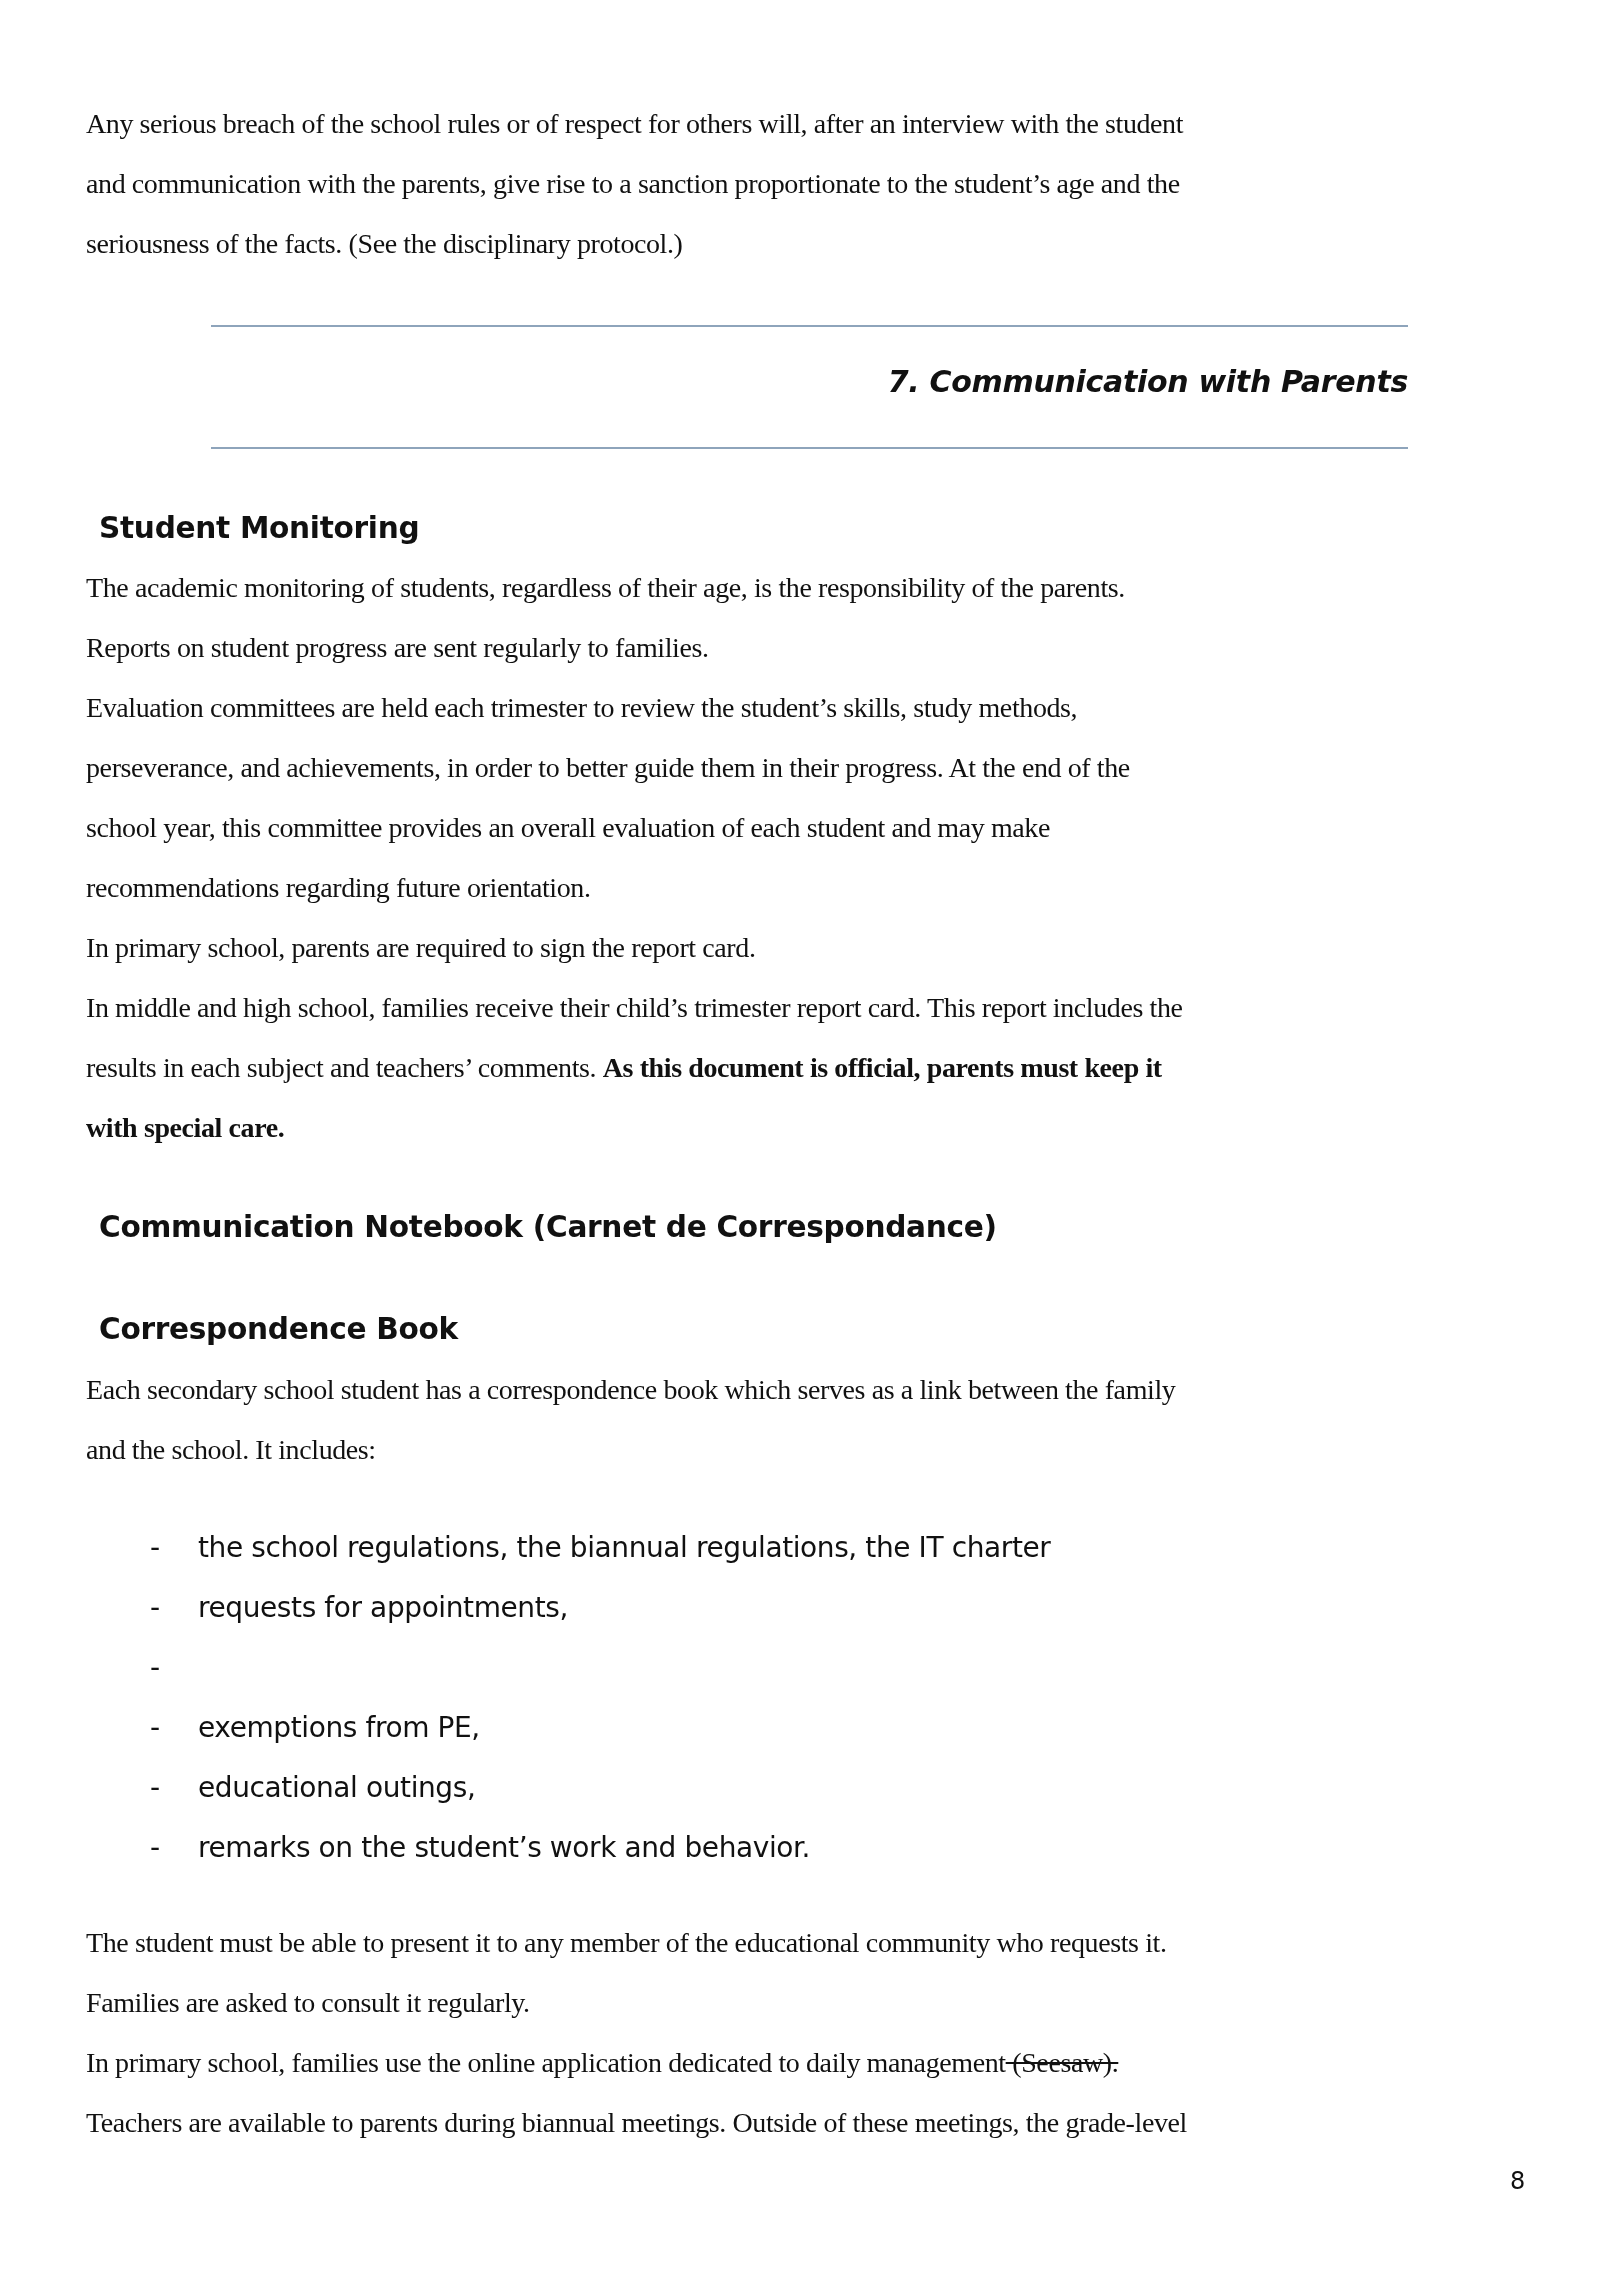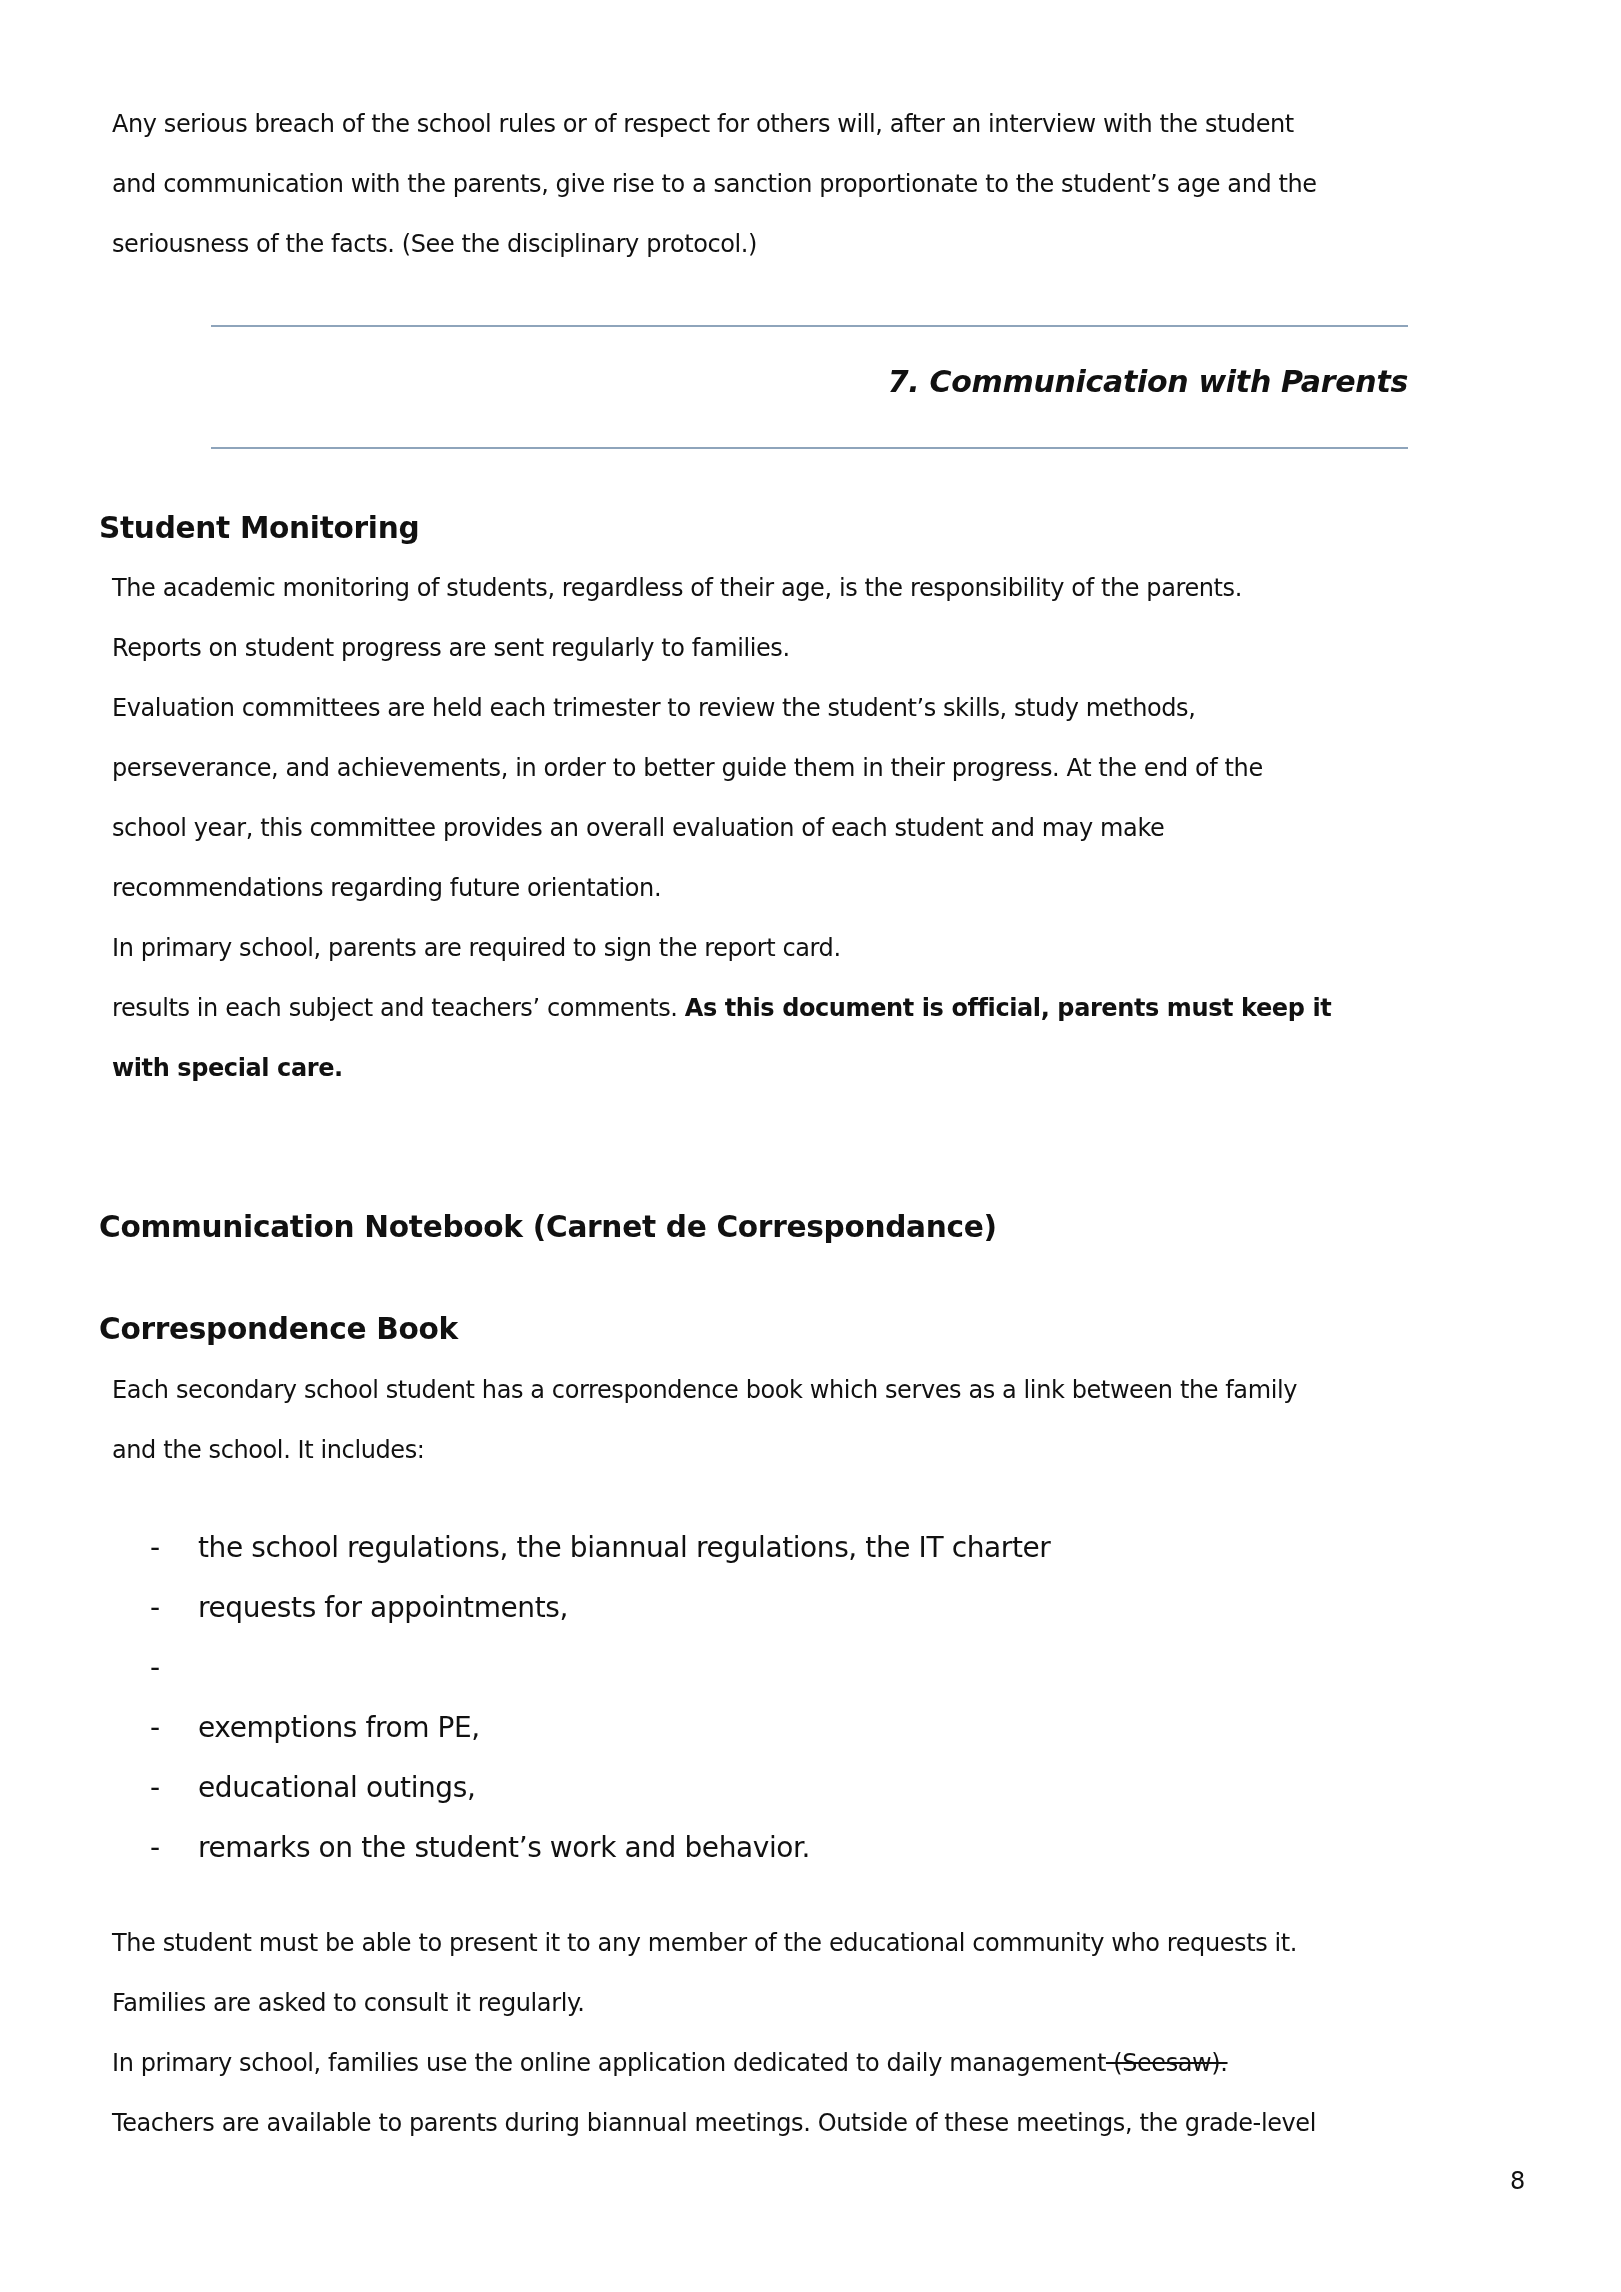--- a/index.html
+++ b/index.html
@@ -1,19 +1,19 @@
 <!DOCTYPE html>
 <html style="font-size:14.3px"><head>
 <meta charset="utf-8">
 <style>
   html, body { margin: 0; padding: 0; background: #ffffff; }
   body { width: 1622px; height: 2293px; position: relative; overflow: hidden;
          font-family: "DejaVu Sans", "Liberation Sans", sans-serif; color: #111; }
   .page { position: absolute; inset: 0; }
-  .blk { position: absolute; left: 112px; width: 1451px; font-size: 24px; line-height: 60px; white-space: nowrap; letter-spacing: -0.4px; }
+  .blk { position: absolute; left: 86px; width: 1451px; font-size: 28px; line-height: 60px; white-space: nowrap; letter-spacing: -0.4px; font-family: Liberation Serif, serif; }
   .line { display: block; height: 60px; }
   .bold { font-weight: bold; }
   .h3 { position: absolute; left: 99px; font-size: 29.6px; font-weight: bold; line-height: 36px; white-space: nowrap; letter-spacing: -0.3px; }
   .sep { position: absolute; left: 211px; width: 1197px; height: 1.8px; background: #8ea4bb; }
   .section-title { position: absolute; left: 211px; width: 1197px; text-align: right; top: 362px; font-size: 30px; font-weight: bold; font-style: italic; line-height: 39px; letter-spacing: -0.3px; }
   .list { position: absolute; left: 99px; width: 1343px; font-size: 28px; line-height: 60px; white-space: nowrap; letter-spacing: -0.4px; }
   .li { position: relative; height: 60px; }
   .dash { position: absolute; left: 51px; }
   .li-text { position: absolute; left: 99px; }
   .strike { text-decoration: line-through; text-align: right; }
@@ -36,20 +36,21 @@
 
   <div class="h3" style="top:510px;">Student Monitoring</div>
   <div class="blk" style="top:558px;">
     <span class="line">The academic monitoring of students, regardless of their age, is the responsibility of the parents.</span>
     <span class="line">Reports on student progress are sent regularly to families.</span>
     <span class="line">Evaluation committees are held each trimester to review the student’s skills, study methods,</span>
     <span class="line">perseverance, and achievements, in order to better guide them in their progress. At the end of the</span>
     <span class="line">school year, this committee provides an overall evaluation of each student and may make</span>
     <span class="line">recommendations regarding future orientation.</span>
     <span class="line">In primary school, parents are required to sign the report card.</span>
+    <span class="line">In middle and high school, families receive their child’s trimester report card. This report includes the</span>
     <span class="line"><span>results in each subject and teachers’ comments. </span><span class="bold">As this document is official, parents must keep it</span></span>
     <span class="line bold">with special care.</span>
   </div>
 
   <div class="h3" style="top:1209px;">Communication Notebook (Carnet de Correspondance)</div>
 
   <div class="h3" style="top:1311px;">Correspondence Book</div>
   <div class="blk" style="top:1360px;">
     <span class="line">Each secondary school student has a correspondence book which serves as a link between the family</span>
     <span class="line">and the school. It includes:</span>

